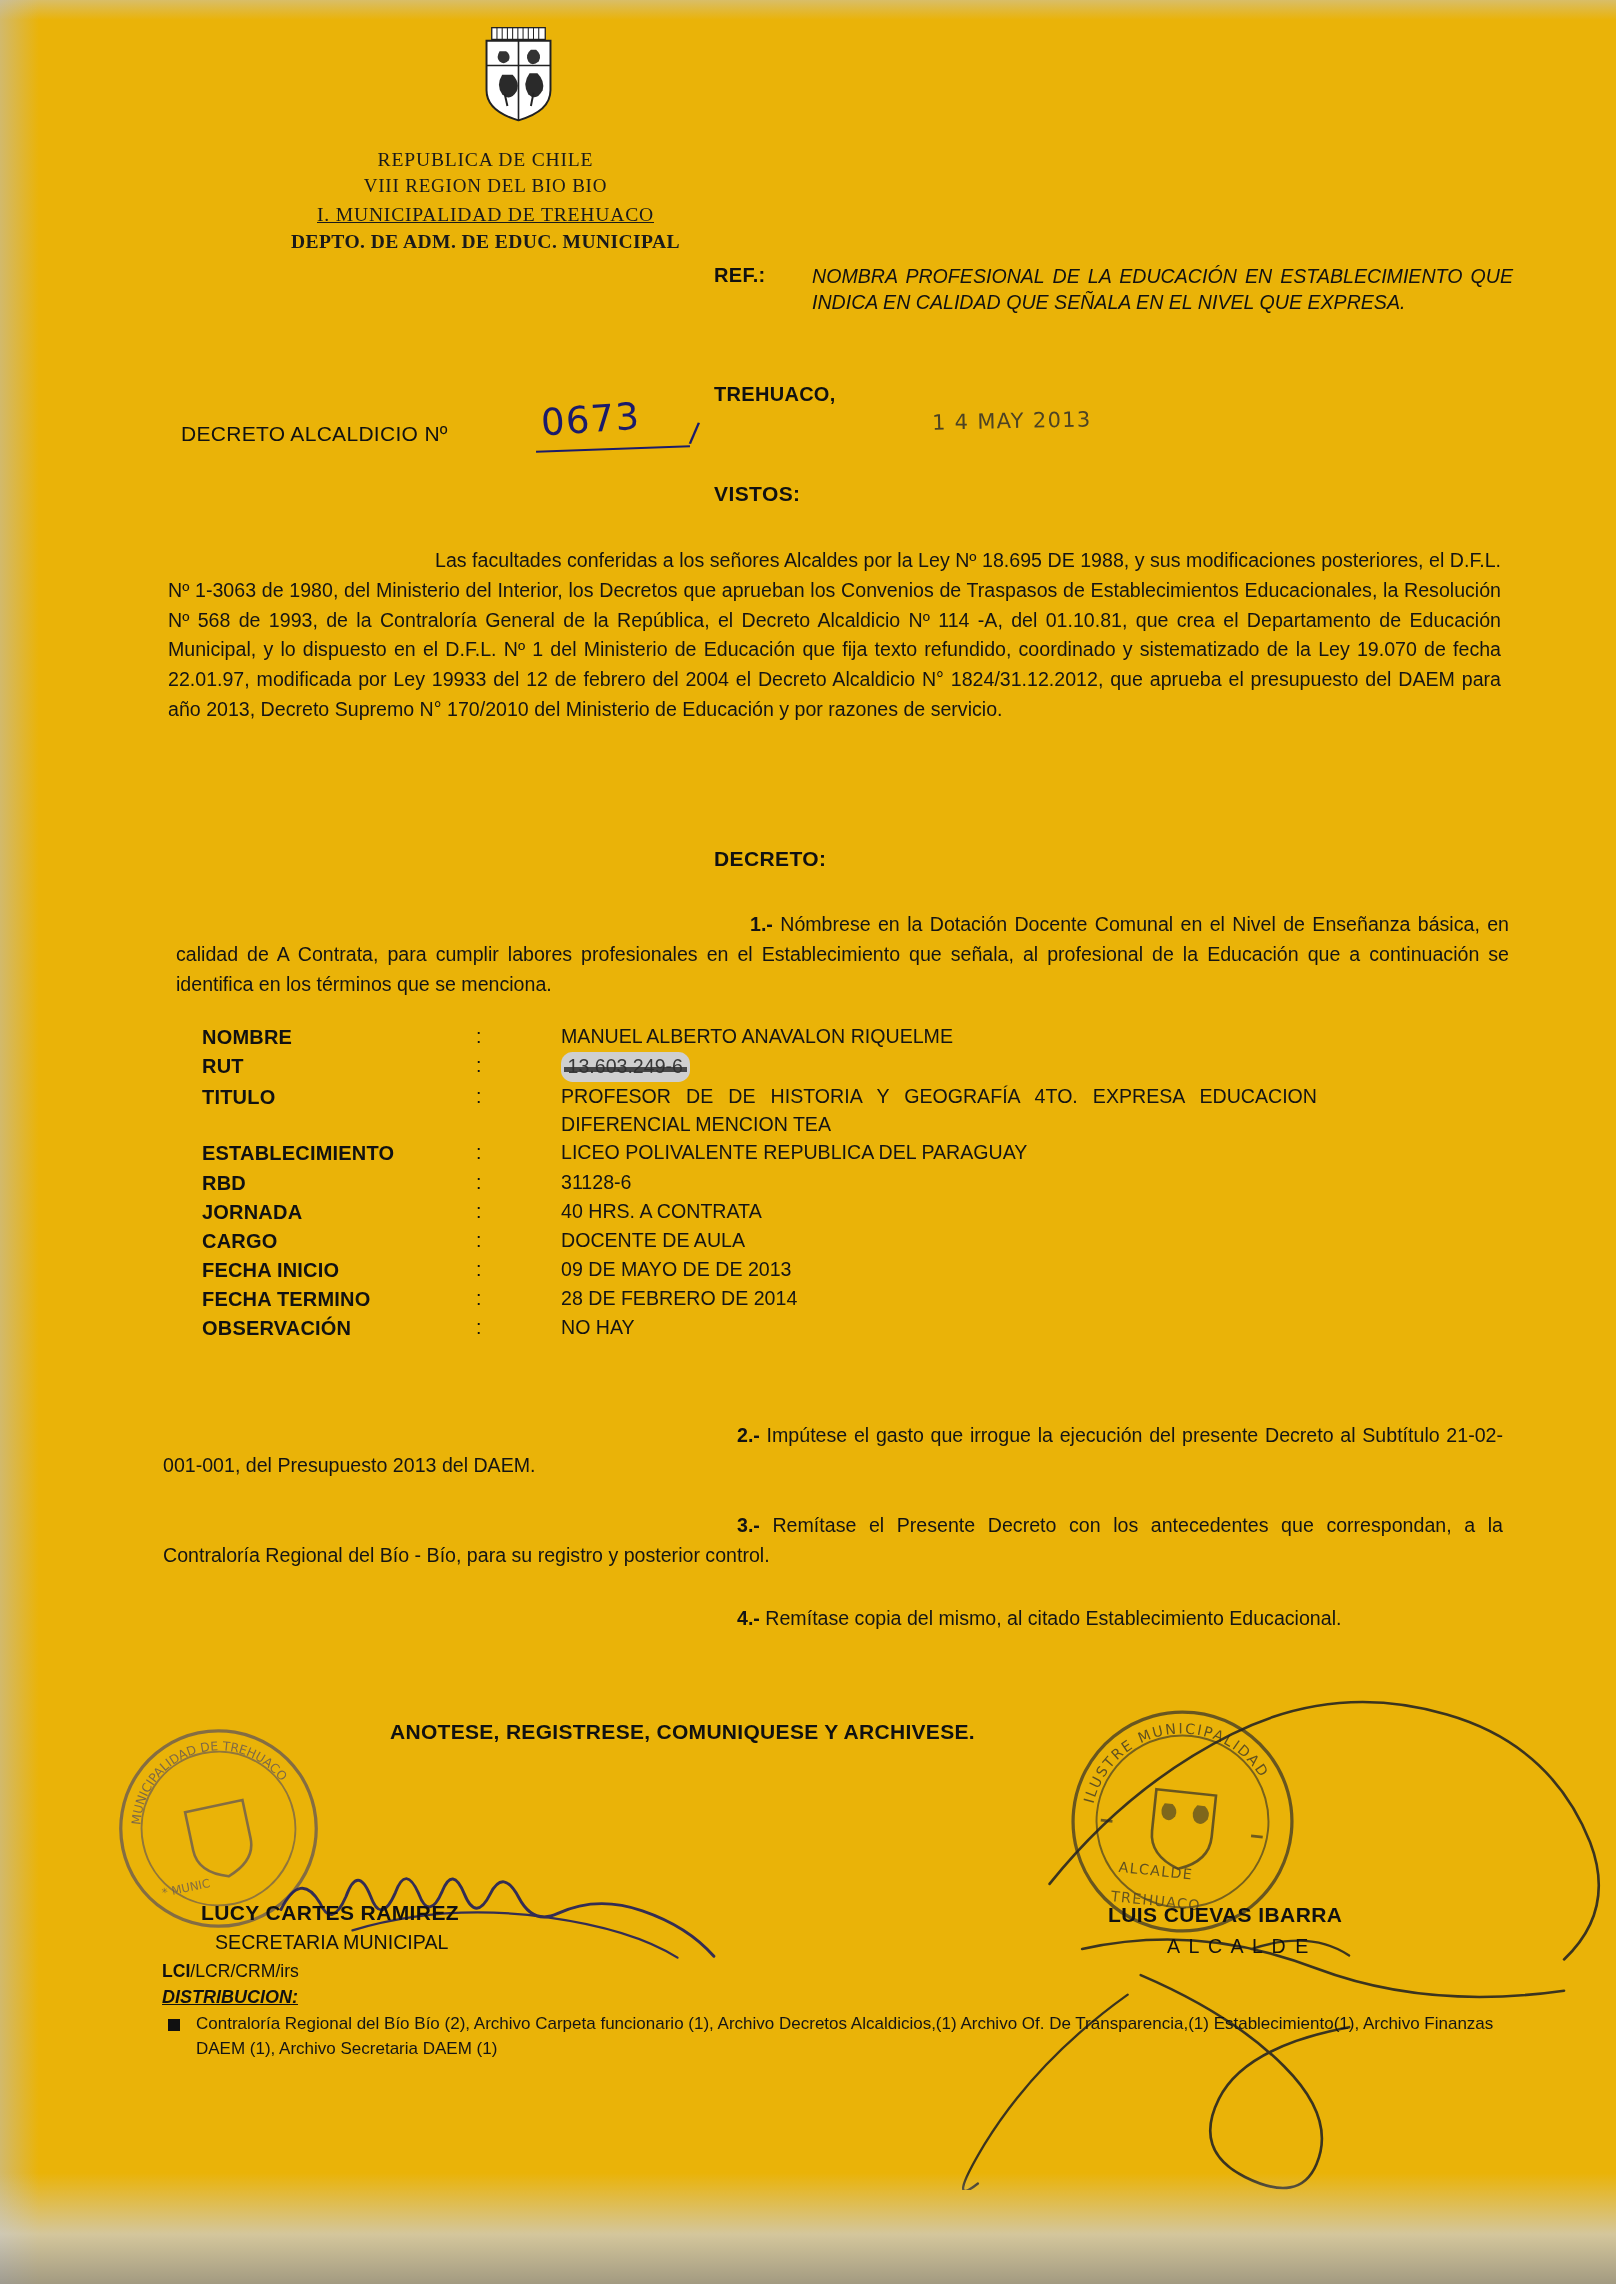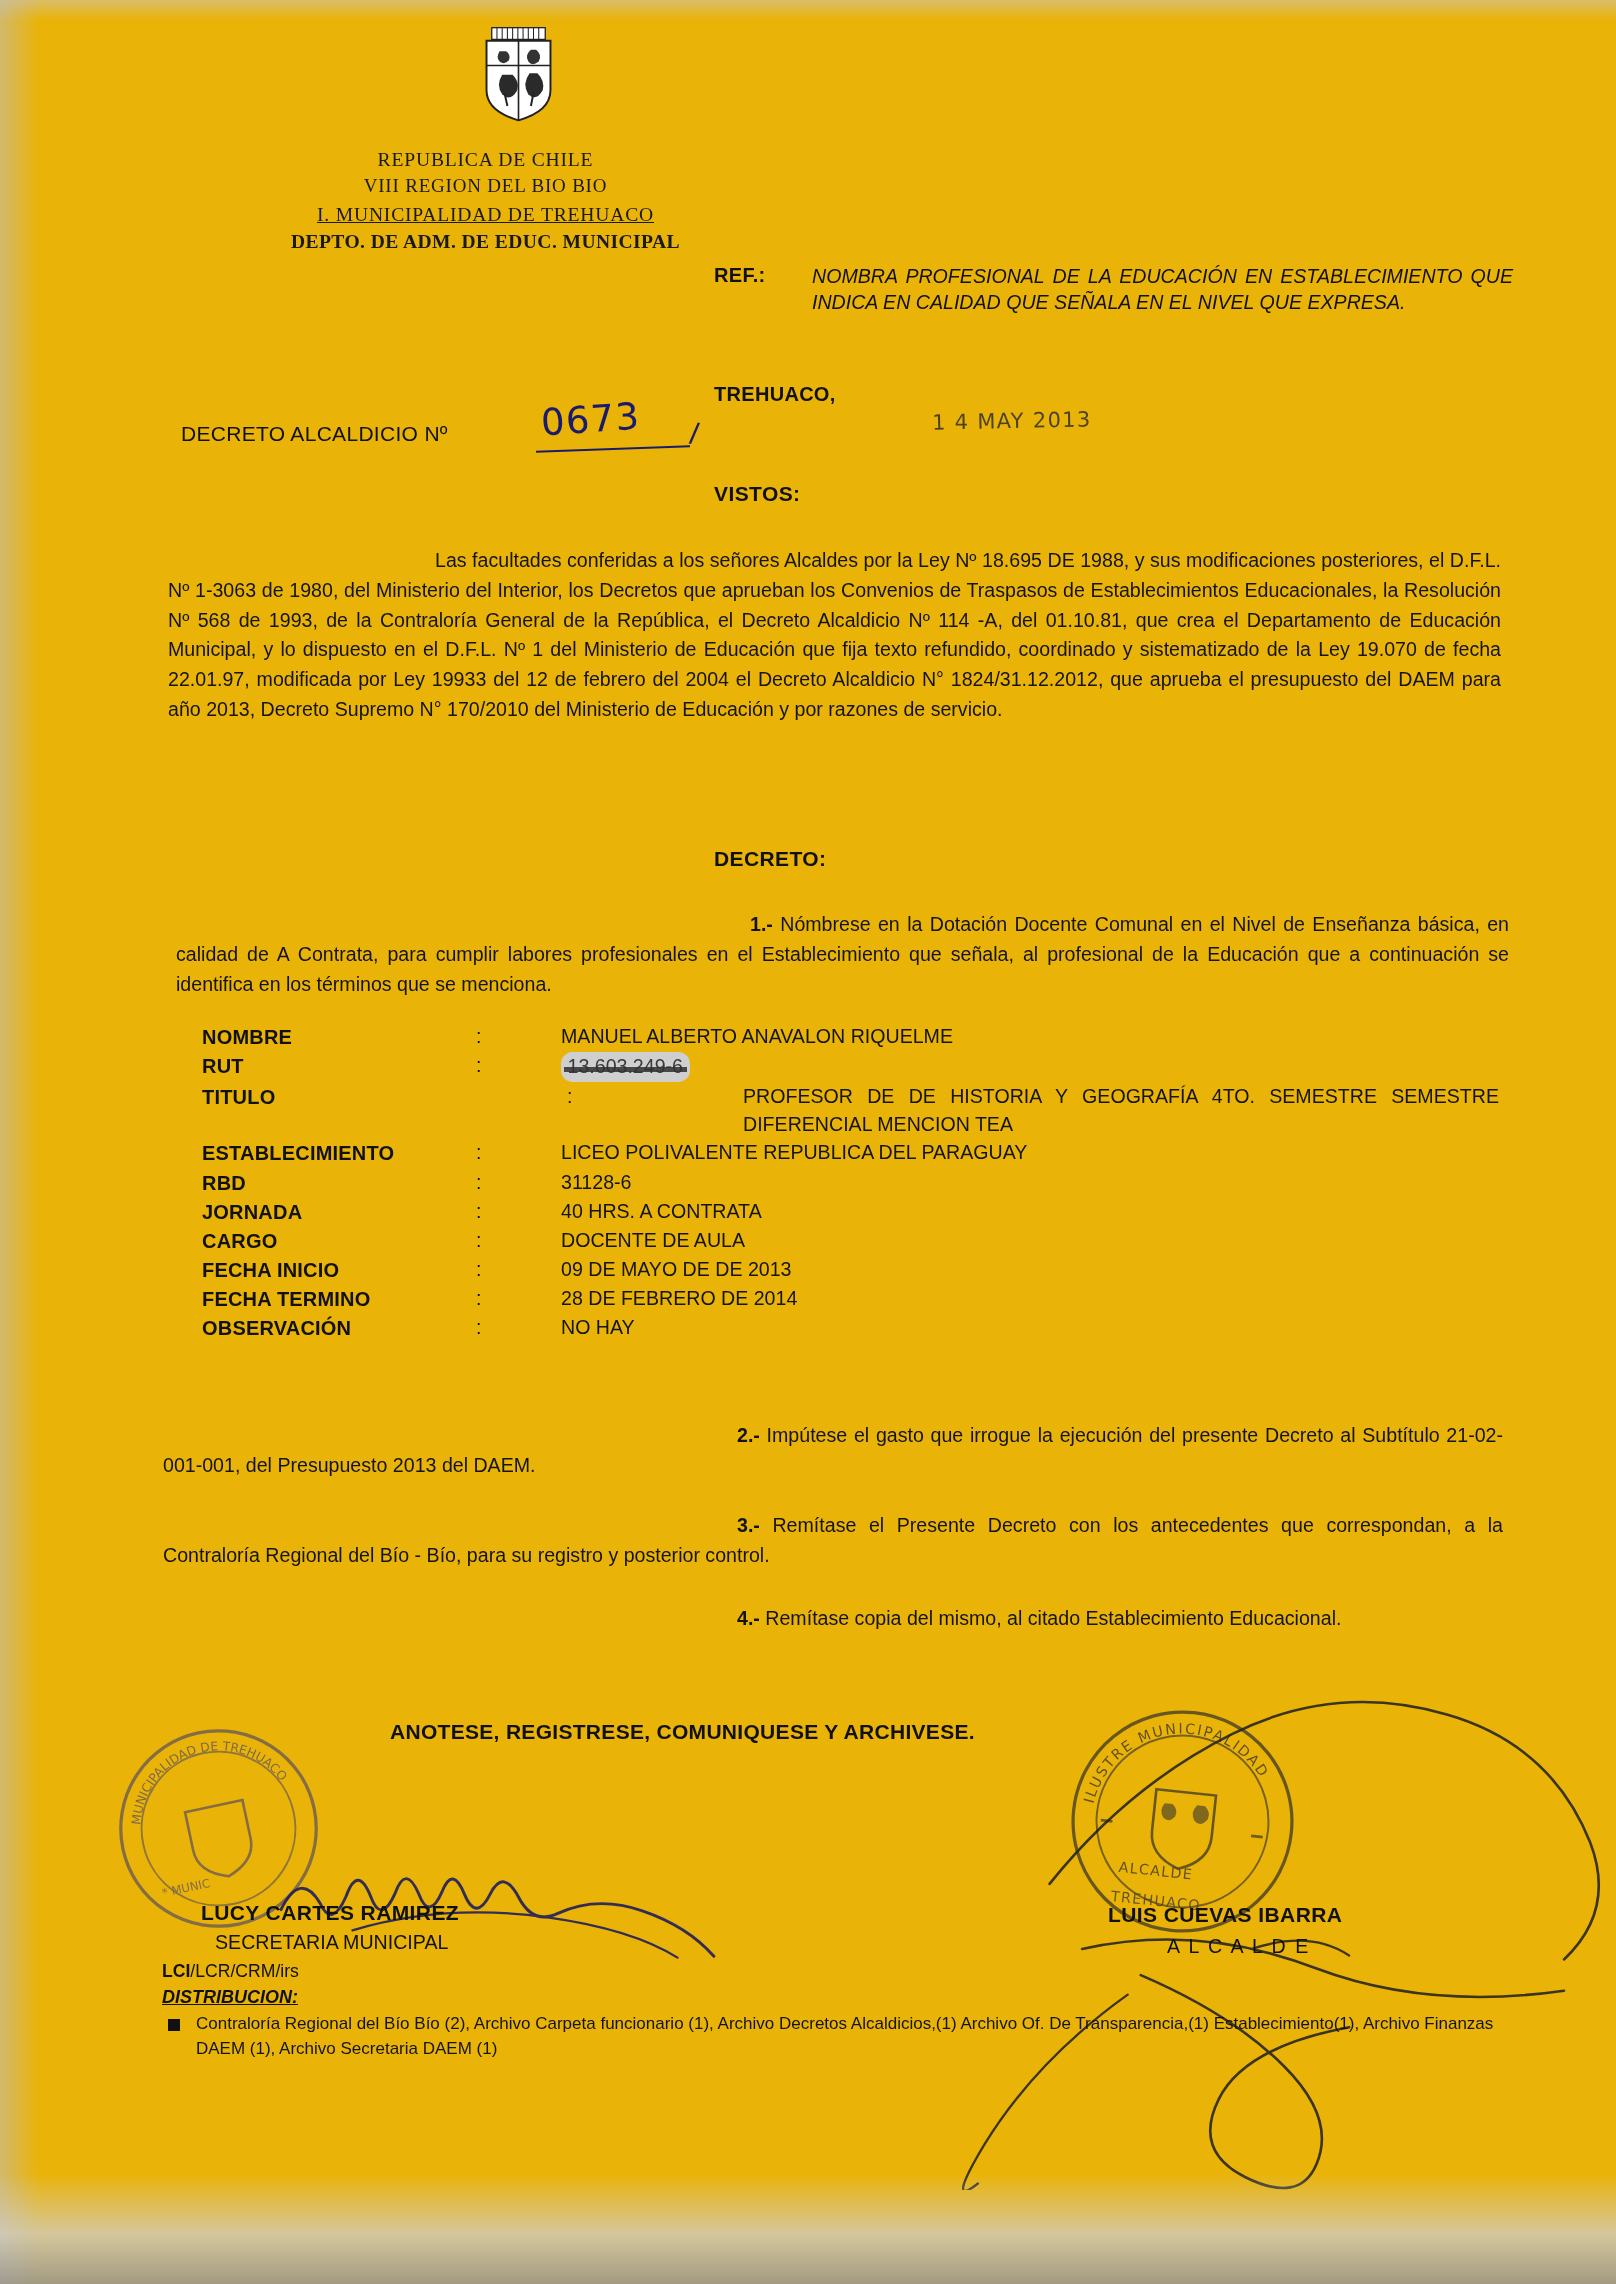--- a/index.html
+++ b/index.html
@@ -211,21 +211,20 @@
   .fields {
     position: absolute;
     left: 202px;
     top: 1023px;
     width: 1297px;
   }
   .field-row {
     display: flex;
     align-items: flex-start;
     margin-bottom: 0.7px;
-    justify-content: space-between;
   }
   .field-label {
     width: 274px;
     font-size: 20px;
     font-weight: bold;
     letter-spacing: 0.2px;
     color: #111;
     line-height: 1.42;
   }
   .field-colon {
@@ -451,21 +450,21 @@
       <div class="field-value">MANUEL ALBERTO ANAVALON RIQUELME</div>
     </div>
     <div class="field-row">
       <div class="field-label">RUT</div>
       <div class="field-colon">:</div>
       <div class="field-value"><span class="redacted">13.603.249-6</span></div>
     </div>
     <div class="field-row">
       <div class="field-label">TITULO</div>
       <div class="field-colon">:</div>
-      <div class="field-value two-line">PROFESOR DE DE HISTORIA Y GEOGRAFÍA 4TO. SEMESTRE SEMESTRE DIFERENCIAL MENCION TEA</div>
+      <div class="field-value two-line">PROFESOR DE DE HISTORIA Y GEOGRAFÍA 4TO. EXPRESA EDUCACION DIFERENCIAL MENCION TEA</div>
     </div>
     <div class="field-row">
       <div class="field-label">ESTABLECIMIENTO</div>
       <div class="field-colon">:</div>
       <div class="field-value">LICEO POLIVALENTE REPUBLICA DEL PARAGUAY</div>
     </div>
     <div class="field-row">
       <div class="field-label">RBD</div>
       <div class="field-colon">:</div>
       <div class="field-value">31128-6</div>

